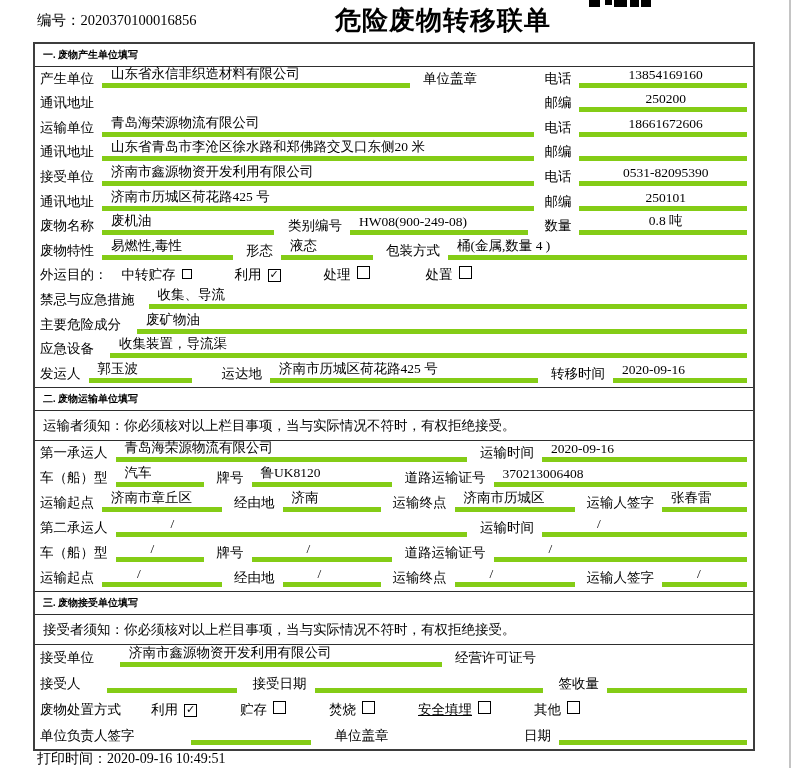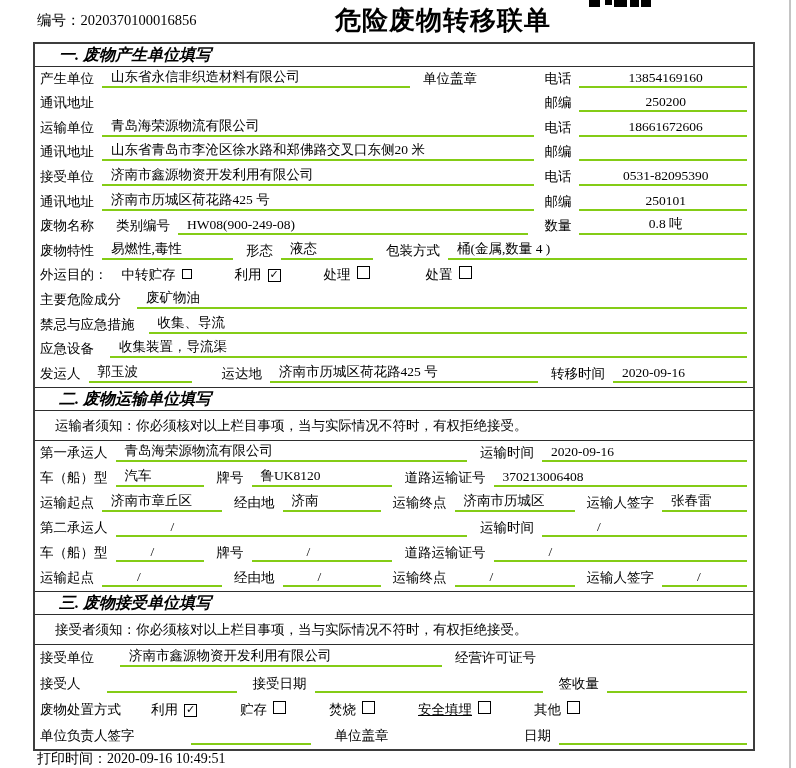--- a/index.html
+++ b/index.html
@@ -15,31 +15,31 @@
   .qr{position:absolute;left:589px;top:0;height:8px;display:flex;align-items:flex-start;}
   .qr span{display:inline-block;height:7px;background:#000;}
   .q1{width:11px;margin-right:5px;}
   .q2{width:7px;margin-right:2px;height:5px !important;}
   .q3{width:13px;margin-right:3px;}
   .q4{width:9px;margin-right:2px;}
   .q5{width:10px;}
 
   .form{position:absolute;left:33px;top:42px;width:722px;box-sizing:border-box;
     border:2px solid #3d3d3d;background:#fff;}
-  .sec-h{height:22px;line-height:22px;font-weight:bold;font-size:16px;
-    padding-left:24px;border-bottom:1px solid #2e2e2e;font-style:italic;}
+  .sec-h{height:22px;line-height:22px;font-weight:bold;font-size:10px;
+    padding-left:8px;border-bottom:1px solid #2e2e2e;}
   .bt{border-top:1px solid #2e2e2e;}
-  .notice{height:29px;line-height:29px;padding-left:20px;border-bottom:1px solid #2e2e2e;}
+  .notice{height:29px;line-height:29px;padding-left:8px;border-bottom:1px solid #2e2e2e;}
 
   .row{display:flex;align-items:flex-end;padding:0 6px 4px 5px;box-sizing:border-box;}
   .s1row{height:24.6px;}
   .s2row{height:25px;}
   .s3row{height:26px;}
   .lbl{white-space:nowrap;margin-right:8px;}
-  .uv{border-bottom:2px solid #84cc16;padding:0 4px 0 9px;white-space:nowrap;
+  .uv{border-bottom:5px solid #84cc16;padding:0 4px 0 9px;white-space:nowrap;
       overflow:hidden;box-sizing:border-box;min-height:17px;}
   .fill{flex:1;}
   .sp{flex:1;}
   .lgrp{width:502px;display:flex;align-items:flex-end;box-sizing:border-box;}
   .rl{margin-left:10px;margin-right:8px;}
   .rv{width:170px;text-align:center;}
   .sl{padding-left:55px;}
   .sl2{padding-left:35px;}
 
   .cb{display:inline-block;width:11px;height:11px;border:1px solid #000;
@@ -122,20 +122,21 @@
       <span class="lbl">通讯地址</span>
       <span class="uv fill">济南市历城区荷花路425 号</span>
     </div>
     <span class="lbl rl">邮编</span>
     <span class="uv rv">250101</span>
   </div>
 
   <div class="row s1row">
     <div class="lgrp">
       <span class="lbl">废物名称</span>
+      <span class="uv" style="width:172px;">废机油</span>
       <span class="lbl" style="margin-left:14px;">类别编号</span>
       <span class="uv fill" style="margin-right:6px;">HW08(900-249-08)</span>
     </div>
     <span class="lbl rl">数量</span>
     <span class="uv rv">0.8 吨</span>
   </div>
 
   <div class="row s1row">
     <span class="lbl">废物特性</span>
     <span class="uv" style="width:131px;">易燃性,毒性</span>
@@ -155,27 +156,27 @@
     </span>
     <span class="opt" style="margin-left:43px;">
       <span>处理</span><span class="cb"></span>
     </span>
     <span class="opt" style="margin-left:56px;">
       <span>处置</span><span class="cb"></span>
     </span>
   </div>
 
   <div class="row s1row">
+    <span class="lbl" style="margin-right:14px;">禁忌与应急措施</span>
+    <span class="uv fill">收集、导流</span>
+  </div>
+
+  <div class="row s1row">
     <span class="lbl" style="margin-right:16px;">主要危险成分</span>
     <span class="uv fill">废矿物油</span>
-  </div>
-
-  <div class="row s1row">
-    <span class="lbl" style="margin-right:14px;">禁忌与应急措施</span>
-    <span class="uv fill">收集、导流</span>
   </div>
 
   <div class="row s1row">
     <span class="lbl" style="margin-right:16px;">应急设备</span>
     <span class="uv fill">收集装置，导流渠</span>
   </div>
 
   <div class="row s1row">
     <span class="lbl">发运人</span>
     <span class="uv" style="width:103px;">郭玉波</span>

